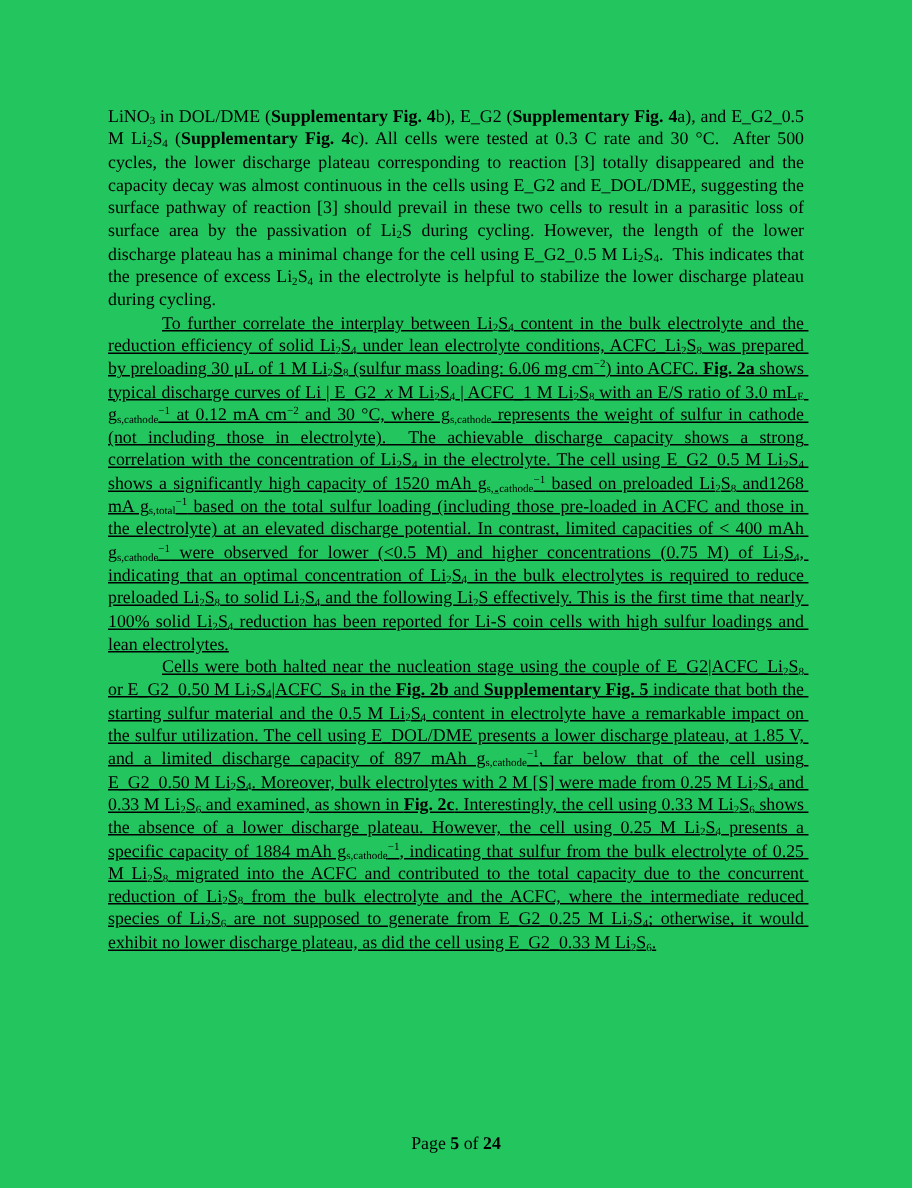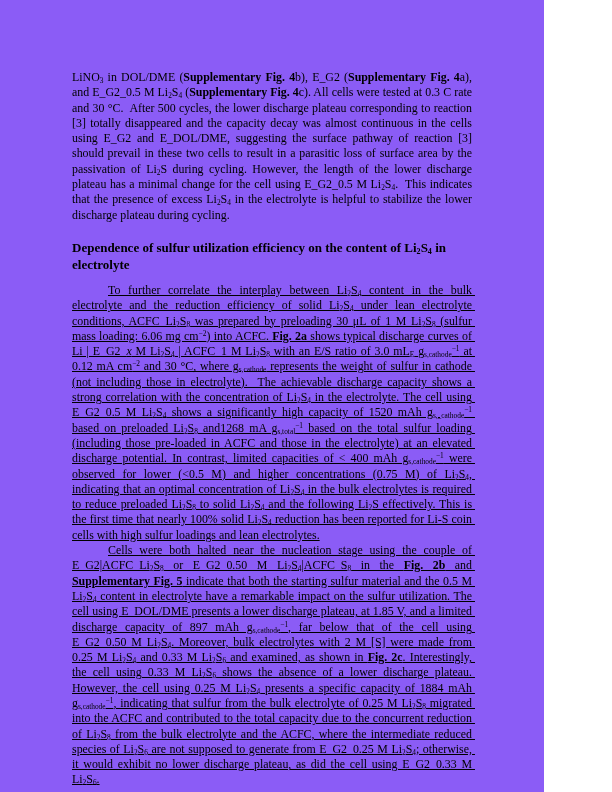--- a/index.html
+++ b/index.html
@@ -6,25 +6,25 @@
   html, body { margin: 0; padding: 0; }
   body {
     width: 612px;
     height: 792px;
     background: #ffffff;
     color: #000000;
     font-family: "Liberation Serif", "DejaVu Serif", serif;
   }
   .sheet {
     position: relative;
-    width: 544px;
+    width: 608px;
     height: 792px;
     padding: 70px 72px 40px 72px;
     overflow: hidden;
-    background: #8b5cf6;
+    background: #22c55e;
   }
   .body-text {
     margin: 0;
     font-size: 11.9px;
     line-height: 15.3px;
     text-align: justify;
     white-space: pre-wrap;
   }
   .indented { text-indent: 36px; text-decoration: underline; }
   .section-heading {
@@ -47,20 +47,20 @@
     font-size: 11.9px;
   }
 </style>
 </head>
 <body>
 
 <div class="sheet">
 
   <p class="body-text"><span>LiNO</span><sub>3</sub><span> in DOL/DME (</span><b>Supplementary Fig. 4</b><span>b), E_G2 (</span><b>Supplementary Fig. 4</b><span>a), and E_G2_0.5 M Li</span><sub>2</sub><span>S</span><sub>4</sub><span> (</span><b>Supplementary Fig. 4</b><span>c). All cells were tested at 0.3 C rate and 30 °C.  After 500 cycles, the lower discharge plateau corresponding to reaction [3] totally disappeared and the capacity decay was almost continuous in the cells using E_G2 and E_DOL/DME, suggesting the surface pathway of reaction [3] should prevail in these two cells to result in a parasitic loss of surface area by the passivation of Li</span><sub>2</sub><span>S during cycling. However, the length of the lower discharge plateau has a minimal change for the cell using E_G2_0.5 M Li</span><sub>2</sub><span>S</span><sub>4</sub><span>.  This indicates that the presence of excess Li</span><sub>2</sub><span>S</span><sub>4</sub><span> in the electrolyte is helpful to stabilize the lower discharge plateau during cycling.</span></p>
 
-  <h1 class="section-heading"><span>Dependence of sulfur utilization efficiency on the content of Li</span><sub>2</sub><span>S</span><sub>4</sub><span> in electrolyte</span></h1>
 
   <p class="body-text indented"><span>To further correlate the interplay between Li</span><sub>2</sub><span>S</span><sub>4</sub><span> content in the bulk electrolyte and the reduction efficiency of solid Li</span><sub>2</sub><span>S</span><sub>4</sub><span> under lean electrolyte conditions, ACFC_Li</span><sub>2</sub><span>S</span><sub>8</sub><span> was prepared by preloading 30 μL of 1 M Li</span><sub>2</sub><span>S</span><sub>8</sub><span> (sulfur mass loading: 6.06 mg cm</span><sup>−2</sup><span>) into ACFC. </span><b>Fig. 2a</b><span> shows typical discharge curves of Li | E_G2_</span><i>x</i><span> M Li</span><sub>2</sub><span>S</span><sub>4</sub><span> | ACFC_1 M Li</span><sub>2</sub><span>S</span><sub>8</sub><span> with an E/S ratio of 3.0 mL</span><sub>E</sub><span> g</span><sub>s,cathode</sub><sup>−1</sup><span> at 0.12 mA cm</span><sup>−2</sup><span> and 30 °C, where g</span><sub>s,cathode</sub><span> represents the weight of sulfur in cathode (not including those in electrolyte).  The achievable discharge capacity shows a strong correlation with the concentration of Li</span><sub>2</sub><span>S</span><sub>4</sub><span> in the electrolyte. The cell using E_G2_0.5 M Li</span><sub>2</sub><span>S</span><sub>4</sub><span> shows a significantly high capacity of 1520 mAh g</span><sub>s,_cathode</sub><sup>−1</sup><span> based on preloaded Li</span><sub>2</sub><span>S</span><sub>8</sub><span> and1268 mA g</span><sub>s,total</sub><sup>−1</sup><span> based on the total sulfur loading (including those pre-loaded in ACFC and those in the electrolyte) at an elevated discharge potential. In contrast, limited capacities of &lt; 400 mAh g</span><sub>s,cathode</sub><sup>−1</sup><span> were observed for lower (&lt;0.5 M) and higher concentrations (0.75 M) of Li</span><sub>2</sub><span>S</span><sub>4</sub><span>, indicating that an optimal concentration of Li</span><sub>2</sub><span>S</span><sub>4</sub><span> in the bulk electrolytes is required to reduce preloaded Li</span><sub>2</sub><span>S</span><sub>8</sub><span> to solid Li</span><sub>2</sub><span>S</span><sub>4</sub><span> and the following Li</span><sub>2</sub><span>S effectively. This is the first time that nearly 100% solid Li</span><sub>2</sub><span>S</span><sub>4</sub><span> reduction has been reported for Li-S coin cells with high sulfur loadings and lean electrolytes.</span></p>
 
   <p class="body-text indented"><span>Cells were both halted near the nucleation stage using the couple of E_G2|ACFC_Li</span><sub>2</sub><span>S</span><sub>8</sub><span> or E_G2_0.50 M Li</span><sub>2</sub><span>S</span><sub>4</sub><span>|ACFC_S</span><sub>8</sub><span> in the </span><b>Fig. 2b</b><span> and </span><b>Supplementary Fig. 5</b><span> indicate that both the starting sulfur material and the 0.5 M Li</span><sub>2</sub><span>S</span><sub>4</sub><span> content in electrolyte have a remarkable impact on the sulfur utilization. The cell using E_DOL/DME presents a lower discharge plateau, at 1.85 V, and a limited discharge capacity of 897 mAh g</span><sub>s,cathode</sub><sup>−1</sup><span>, far below that of the cell using E_G2_0.50 M Li</span><sub>2</sub><span>S</span><sub>4</sub><span>. Moreover, bulk electrolytes with 2 M [S] were made from 0.25 M Li</span><sub>2</sub><span>S</span><sub>4</sub><span> and 0.33 M Li</span><sub>2</sub><span>S</span><sub>6</sub><span> and examined, as shown in </span><b>Fig. 2c</b><span>. Interestingly, the cell using 0.33 M Li</span><sub>2</sub><span>S</span><sub>6</sub><span> shows the absence of a lower discharge plateau. However, the cell using 0.25 M Li</span><sub>2</sub><span>S</span><sub>4</sub><span> presents a specific capacity of 1884 mAh g</span><sub>s,cathode</sub><sup>−1</sup><span>, indicating that sulfur from the bulk electrolyte of 0.25 M Li</span><sub>2</sub><span>S</span><sub>8</sub><span> migrated into the ACFC and contributed to the total capacity due to the concurrent reduction of Li</span><sub>2</sub><span>S</span><sub>8</sub><span> from the bulk electrolyte and the ACFC, where the intermediate reduced species of Li</span><sub>2</sub><span>S</span><sub>6</sub><span> are not supposed to generate from E_G2_0.25 M Li</span><sub>2</sub><span>S</span><sub>4</sub><span>; otherwise, it would exhibit no lower discharge plateau, as did the cell using E_G2_0.33 M Li</span><sub>2</sub><span>S</span><sub>6</sub><span>.</span></p>
 
+  <div class="page-footer"><span>Page </span><b>5</b><span> of </span><b>24</b></div>
 
 </div>
 
 </body></html>

